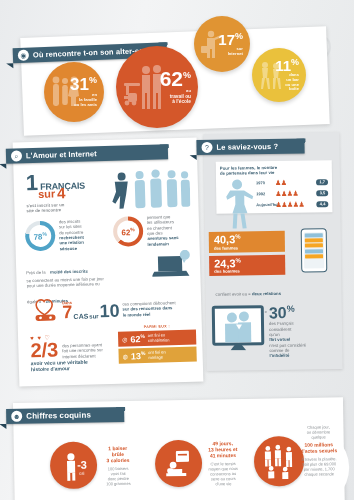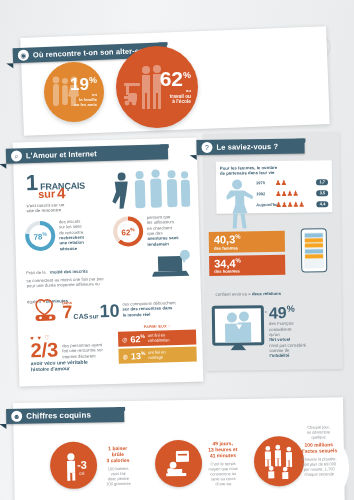--- a/index.html
+++ b/index.html
@@ -107,21 +107,21 @@
       <g fill="#fff">
         <circle cx="6" cy="5" r="3.4"></circle>
           <rect x="3" y="9" width="6" height="22" rx="2.4"></rect>
         <circle cx="15" cy="6" r="3"></circle>
           <rect x="12.2" y="10" width="5.6" height="20" rx="2.2"></rect>
         <circle cx="24" cy="5" r="3.4"></circle>
           <path d="M20.6 10h6.8l1.6 11-3 1v9h-5v-9l-3-1z"></path>
       </g>
     </svg>
     <div class="inner">
-      <div class="pct"><span>19</span><sup>%</sup></div>
+      <div class="pct"><span>31</span><sup>%</sup></div>
       <div class="sm" style="text-align:right;">en</div>
       <div class="sm" style="text-align:right; white-space:pre-line;">la famille
 ou les amis</div>
     </div>
   </div>
 
   <div class="circ" style="left:116px; top:46px; width:82px; height:82px; background:#d4572a;">
     <svg class="silho" width="44" height="48" viewBox="0 0 44 48">
       <g fill="#fff">
         <rect x="2" y="20" width="16" height="3" rx="1"></rect>
@@ -139,21 +139,56 @@
       </g>
     </svg>
     <div class="inner">
       <div class="pct" style="font-size:21px;"><span>62</span><sup>%</sup></div>
       <div class="sm" style="text-align:right;">au</div>
       <div class="sm" style="text-align:right; white-space:pre-line; font-size:4.8px;">travail ou
 à l'école</div>
     </div>
   </div>
 
-
+  <div class="circ" style="left:194px; top:16px; width:56px; height:56px; background:#e09433;">
+    <svg class="silho" width="26" height="30" viewBox="0 0 26 30">
+      <g fill="#fff">
+        <circle cx="11" cy="5" r="3.2"></circle>
+          <path d="M7 9h8v11H7z"></path>
+          <path d="M7 20h3v9H7zM12 20h3v9h-3z"></path>
+        <path d="M14 9l7-3 1 2-7 3z"></path>
+          <rect x="1" y="17" width="8" height="7" rx="1"></rect>
+      </g>
+    </svg>
+    <div class="inner">
+      <div class="pct" style="font-size:15px;"><span>17</span><sup>%</sup></div>
+      <div class="sm" style="text-align:right;">sur</div>
+      <div class="sm" style="text-align:right;">Internet</div>
+    </div>
+  </div>
+
+  <div class="circ" style="left:252px; top:48px; width:54px; height:54px; background:#eac13c;">
+    <svg class="silho" width="26" height="30" viewBox="0 0 26 30">
+      <g fill="#fff">
+        <circle cx="7" cy="5" r="3"></circle>
+          <path d="M4 8h6l-1 10H5z"></path>
+          <path d="M4 18h3l-2 11H3zM8 18h3l1 11h-2z"></path>
+        <circle cx="18" cy="6" r="3"></circle>
+          <path d="M15 9h6l-1 9h-4z"></path>
+          <path d="M15 18h3l-1 11h-2zM19 18h3l1 11h-2z"></path>
+      </g>
+    </svg>
+    <div class="inner">
+      <div class="pct" style="font-size:15px;"><span>11</span><sup>%</sup></div>
+      <div class="sm" style="text-align:right;">dans</div>
+      <div class="sm" style="text-align:right; white-space:pre-line;">un bar
+ou une
+boîte</div>
+    </div>
+  </div>
 
   <div class="sheet" id="panelLove">
 
     <div class="ribbon" style="left:-7px; top:6px; width:162px;">
       <span class="tail"></span>
         <span class="notch"></span>
       <span class="badge-ico">⌕</span>
       <span class="rlabel"><span>L'Amour et Internet</span></span>
     </div>
 
@@ -326,21 +361,21 @@
         </div>
       </div>
     </div>
 
     <div style="position:absolute; left:4px; top:98px; width:76px;">
       <div style="position:relative; background:#e0872f; color:#fff; padding:2px 5px;">
         <div style="font-size:11px; font-weight:bold; line-height:1;"><span>40,3</span><sup style="font-size:6px">%</sup></div>
         <div style="font-size:4.2px; font-weight:bold;">des femmes</div>
       </div>
       <div style="position:relative; background:#d4572a; color:#fff; padding:2px 5px; margin-top:3px;">
-        <div style="font-size:11px; font-weight:bold; line-height:1;"><span>34,4</span><sup style="font-size:6px">%</sup></div>
+        <div style="font-size:11px; font-weight:bold; line-height:1;"><span>24,3</span><sup style="font-size:6px">%</sup></div>
         <div style="font-size:4.2px; font-weight:bold;">des hommes</div>
       </div>
     </div>
 
     <div class="phone" style="position:absolute; right:14px; top:96px;">
       <div class="scr">
         <div class="row b"></div>
         <div class="row"></div>
         <div class="row"></div>
         <div class="row b"></div>
@@ -361,21 +396,21 @@
           <g fill="#a9cfe0">
             <circle cx="17" cy="9" r="5"></circle>
               <path d="M10 15h14v19H10z"></path>
             <circle cx="29" cy="8" r="5"></circle>
               <path d="M23 14h13v20H23z"></path>
           </g>
           <path d="M21 16l3 5 3-5z" fill="#fff"></path>
         </svg>
       </div>
       <div style="width:62px;">
-        <div class="bigpct"><span>49</span><sup>%</sup></div>
+        <div class="bigpct"><span>30</span><sup>%</sup></div>
         <div class="txt" style="white-space:pre-line;">des Français
 considèrent
 qu'un</div>
         <div class="txt" style="font-weight:bold; color:#3d6073;">flirt virtuel</div>
         <div class="txt" style="white-space:pre-line;">n'est pas considéré
 comme de</div>
         <div class="txt" style="font-weight:bold; color:#3d6073;">l'infidélité</div>
       </div>
     </div>
   </div>

